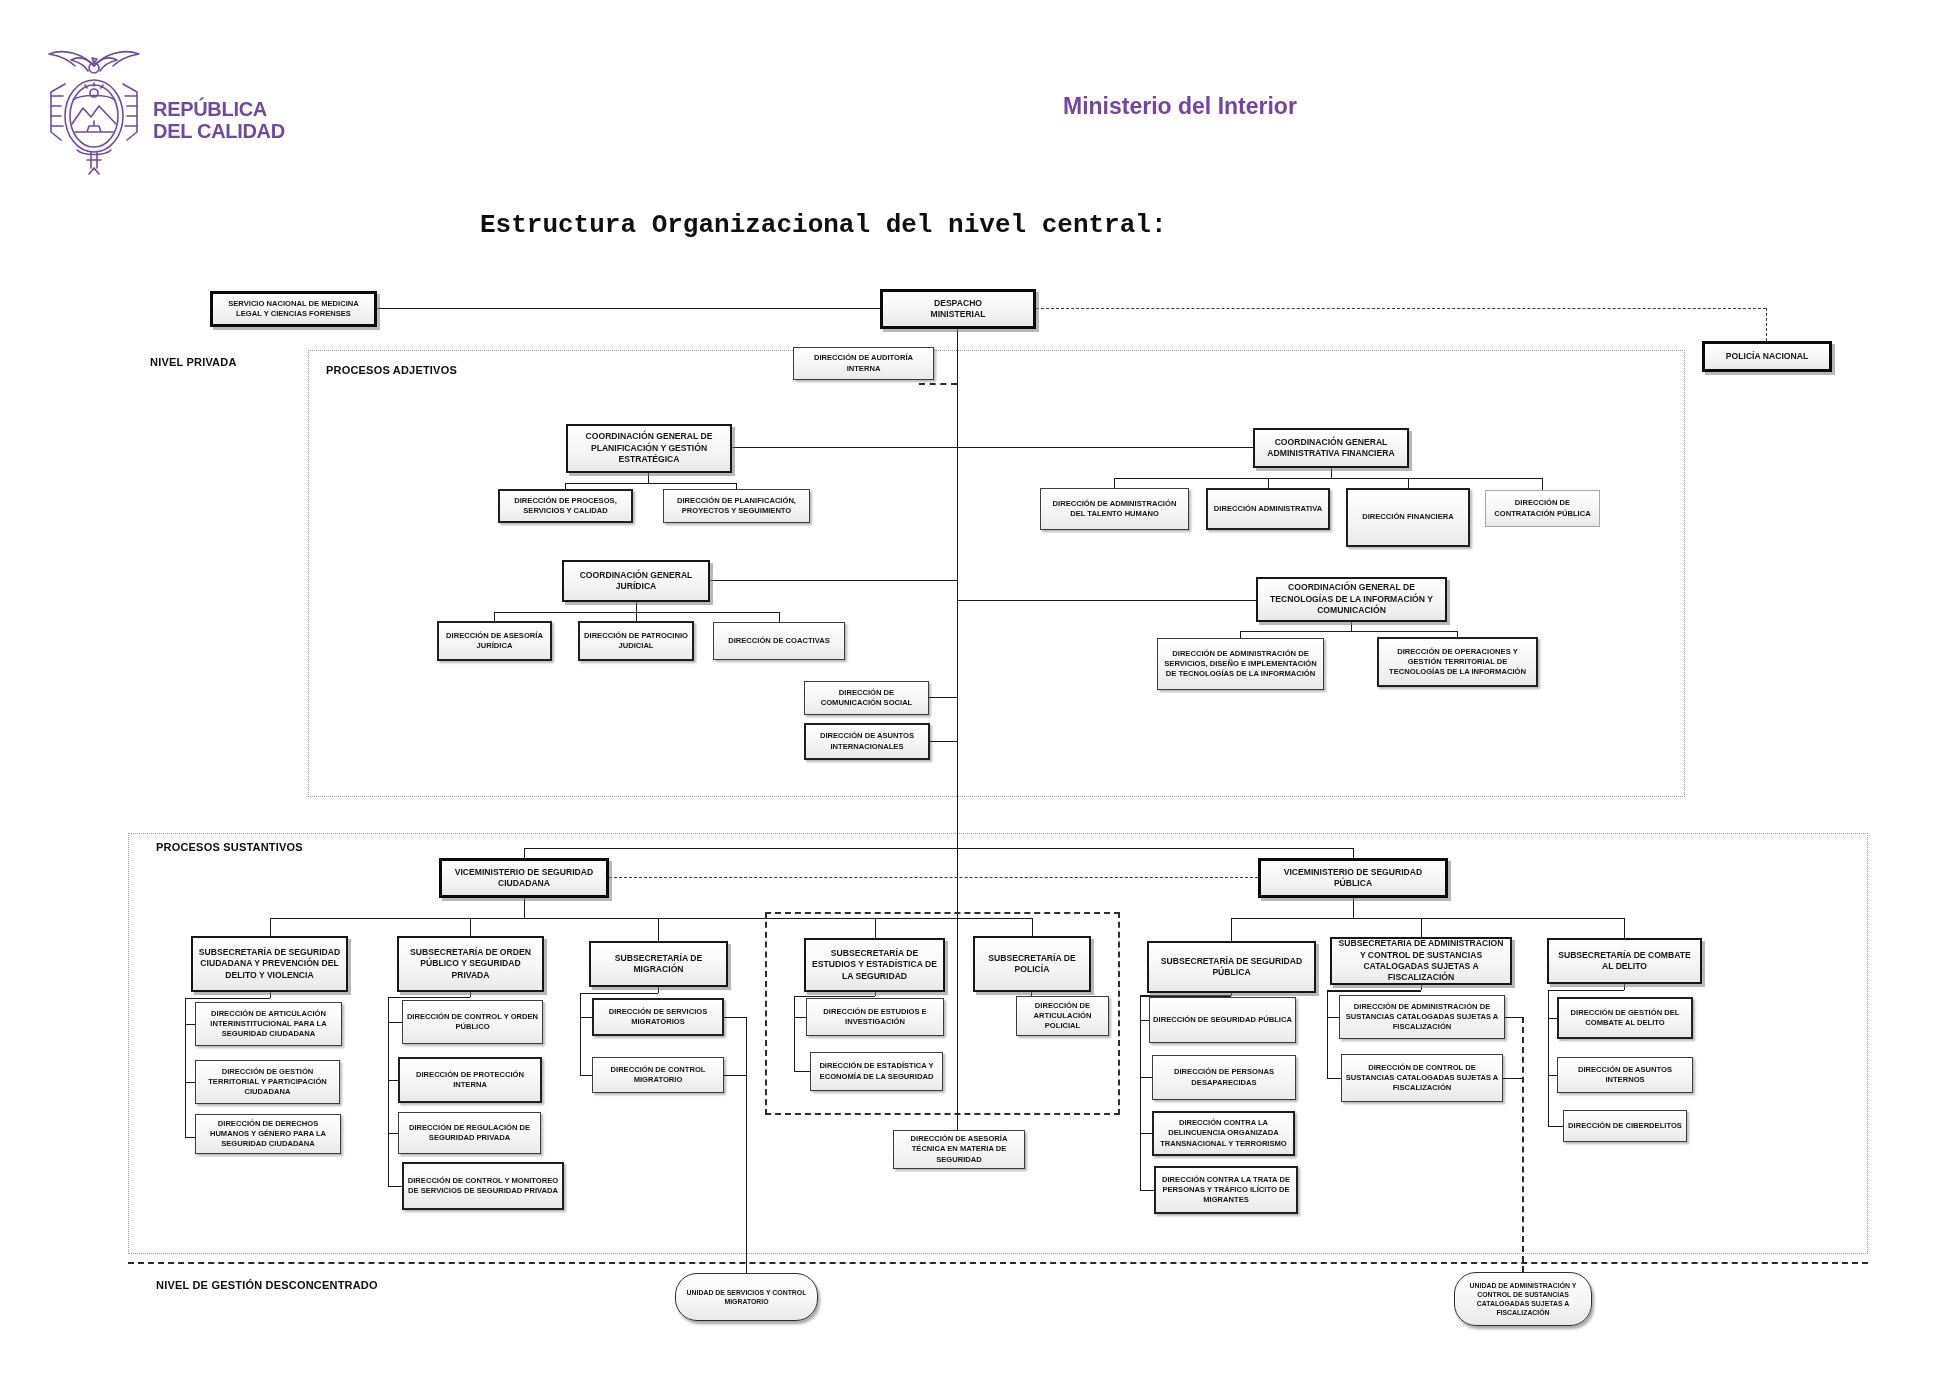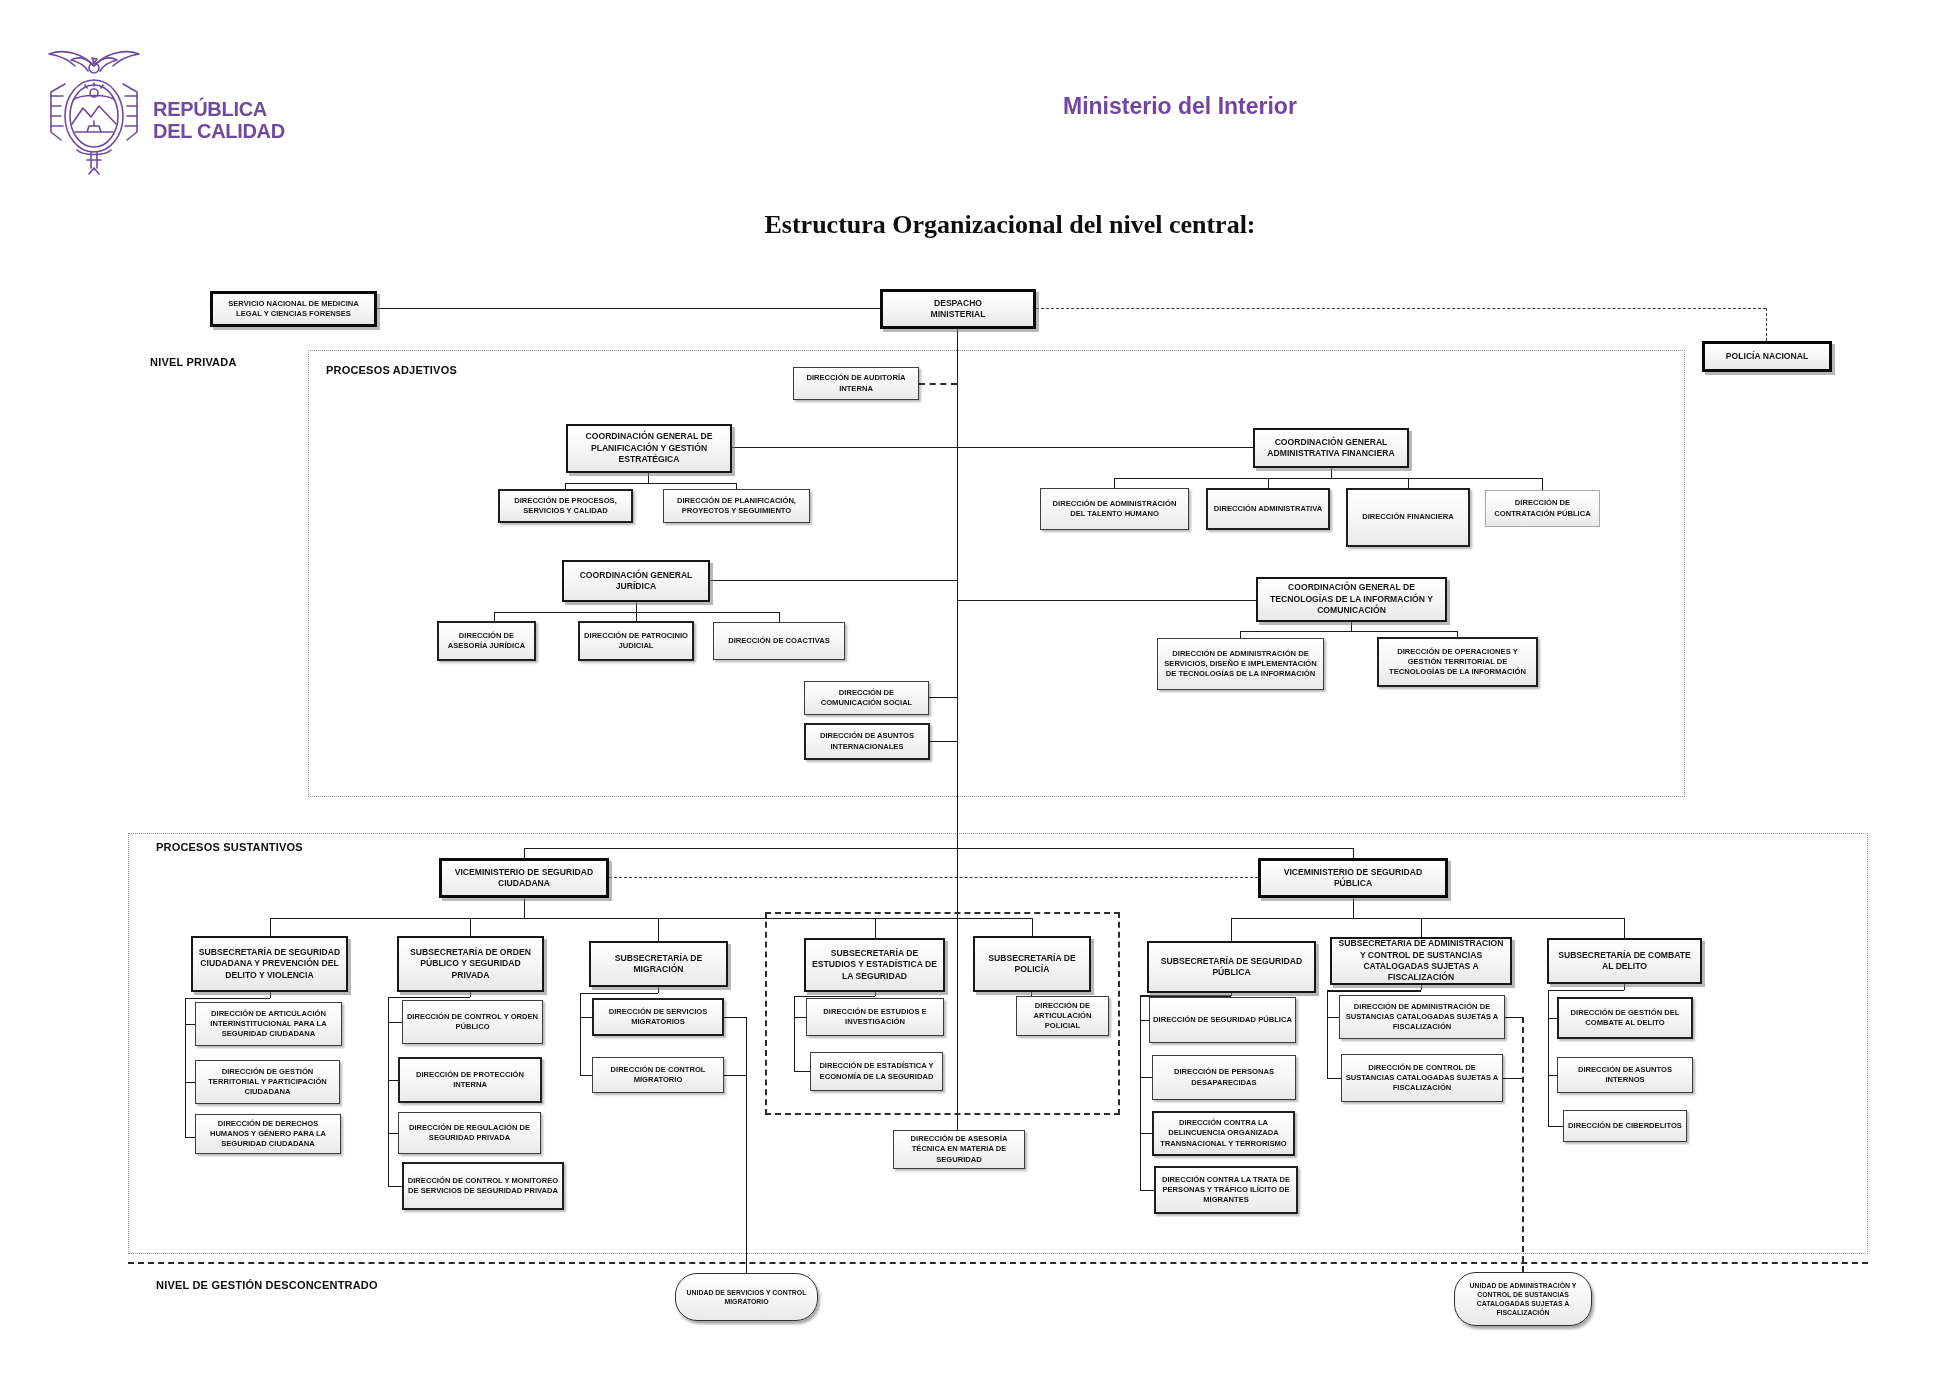--- a/index.html
+++ b/index.html
@@ -24,22 +24,22 @@
           box-shadow:2px 3px 3px rgba(0,0,0,.35); }
   .ln  { position:absolute; background:#1a1a1a; }
   .dh  { position:absolute; height:0; border-top:2px dashed #2b2b2b; }
   .dhf { position:absolute; height:0; border-top:1.5px dashed #3a3a3a; }
   .dv  { position:absolute; width:0; border-left:2px dashed #2b2b2b; }
   .dvf { position:absolute; width:0; border-left:1.5px dashed #3a3a3a; }
   .dotted-rect { position:absolute; border:1.5px dotted #979797; }
   .dashed-rect { position:absolute; border:2px dashed #2d2d2d; }
   .dash-sep { position:absolute; height:0; border-top:2.5px dashed #2b2b2b; }
   .seclabel { position:absolute; font-weight:700; font-size:11px; letter-spacing:.2px; color:#0d0d0d; }
-  .title { position:absolute; left:480px; top:210px; width:1060px; text-align:center;
-           font-family:Liberation Serif, serif; font-weight:700; font-size:26px; color:#0f0f0f; }
+  .title { position:absolute; left:480px; top:210px; width:1060px; 
+           font-family:Liberation Mono, monospace; font-weight:700; font-size:26px; color:#0f0f0f; }
   .brand { position:absolute; left:153px; top:99px; color:#6d4b9e; font-weight:700;
            font-size:20px; line-height:1.08; letter-spacing:-.3px; }
   .ministry { position:absolute; left:1063px; top:93px; color:#7444a3; font-weight:700; font-size:23px; }
   .logo { position:absolute; left:35px; top:44px; }
 </style>
 </head>
 <body>
 
 <div id="canvas">
 
@@ -188,31 +188,31 @@
   <i class="ln" style="left:1548px;top:990px;width:76px;height:1px"></i>
   <i class="ln" style="left:1548px;top:990px;width:1px;height:136px"></i>
   <i class="ln" style="left:1548px;top:1018px;width:9px;height:1px"></i>
   <i class="ln" style="left:1548px;top:1075px;width:9px;height:1px"></i>
   <i class="ln" style="left:1548px;top:1126px;width:15px;height:1px"></i>
 
   <div class="node b3" style="left:210px;top:291px;width:167px;height:36px">SERVICIO NACIONAL DE MEDICINA LEGAL Y CIENCIAS FORENSES</div>
   <div class="node b3 big" style="left:880px;top:289px;width:156px;height:40px;padding:2px 26px">DESPACHO MINISTERIAL</div>
   <div class="node b3 big" style="left:1702px;top:341px;width:130px;height:31px">POLICÍA NACIONAL</div>
 
-  <div class="node b1s" style="left:793px;top:367px;width:126px;height:33px">DIRECCIÓN DE AUDITORÍA INTERNA</div>
+  <div class="node b1s" style="left:793px;top:347px;width:141px;height:33px">DIRECCIÓN DE AUDITORÍA INTERNA</div>
   <div class="node b2s big" style="left:566px;top:424px;width:166px;height:49px">COORDINACIÓN GENERAL DE PLANIFICACIÓN Y GESTIÓN ESTRATÉGICA</div>
   <div class="node b2" style="left:498px;top:489px;width:135px;height:34px">DIRECCIÓN DE PROCESOS, SERVICIOS Y CALIDAD</div>
   <div class="node b1s" style="left:663px;top:489px;width:147px;height:34px">DIRECCIÓN DE PLANIFICACIÓN, PROYECTOS Y SEGUIMIENTO</div>
   <div class="node b2s big" style="left:1253px;top:428px;width:156px;height:40px">COORDINACIÓN GENERAL ADMINISTRATIVA FINANCIERA</div>
   <div class="node b1s" style="left:1040px;top:488px;width:149px;height:42px">DIRECCIÓN DE ADMINISTRACIÓN DEL TALENTO HUMANO</div>
   <div class="node b2" style="left:1206px;top:488px;width:124px;height:42px">DIRECCIÓN ADMINISTRATIVA</div>
   <div class="node b2" style="left:1346px;top:488px;width:124px;height:59px">DIRECCIÓN FINANCIERA</div>
   <div class="node light" style="left:1485px;top:490px;width:115px;height:37px">DIRECCIÓN DE CONTRATACIÓN PÚBLICA</div>
   <div class="node b2s big" style="left:562px;top:560px;width:148px;height:42px">COORDINACIÓN GENERAL JURÍDICA</div>
-  <div class="node b2" style="left:437px;top:621px;width:99px;height:40px">DIRECCIÓN DE ASESORÍA JURÍDICA</div>
+  <div class="node b2" style="left:437px;top:621px;width:115px;height:40px">DIRECCIÓN DE ASESORÍA JURÍDICA</div>
   <div class="node b2" style="left:578px;top:621px;width:116px;height:40px">DIRECCIÓN DE PATROCINIO JUDICIAL</div>
   <div class="node b1s" style="left:713px;top:622px;width:132px;height:38px">DIRECCIÓN DE COACTIVAS</div>
   <div class="node b2s big" style="left:1256px;top:577px;width:191px;height:45px">COORDINACIÓN GENERAL DE TECNOLOGÍAS DE LA INFORMACIÓN Y COMUNICACIÓN</div>
   <div class="node b1s" style="left:1157px;top:638px;width:167px;height:52px">DIRECCIÓN DE ADMINISTRACIÓN DE SERVICIOS, DISEÑO E IMPLEMENTACIÓN DE TECNOLOGÍAS DE LA INFORMACIÓN</div>
   <div class="node b2" style="left:1377px;top:637px;width:161px;height:50px">DIRECCIÓN DE OPERACIONES Y GESTIÓN TERRITORIAL DE TECNOLOGÍAS DE LA INFORMACIÓN</div>
   <div class="node b1s" style="left:804px;top:681px;width:125px;height:34px">DIRECCIÓN DE COMUNICACIÓN SOCIAL</div>
   <div class="node b2" style="left:804px;top:723px;width:126px;height:37px">DIRECCIÓN DE ASUNTOS INTERNACIONALES</div>
 
   <div class="node b3 big" style="left:439px;top:858px;width:170px;height:40px">VICEMINISTERIO DE SEGURIDAD CIUDADANA</div>
   <div class="node b3 big" style="left:1258px;top:858px;width:190px;height:40px">VICEMINISTERIO DE SEGURIDAD PÚBLICA</div>

